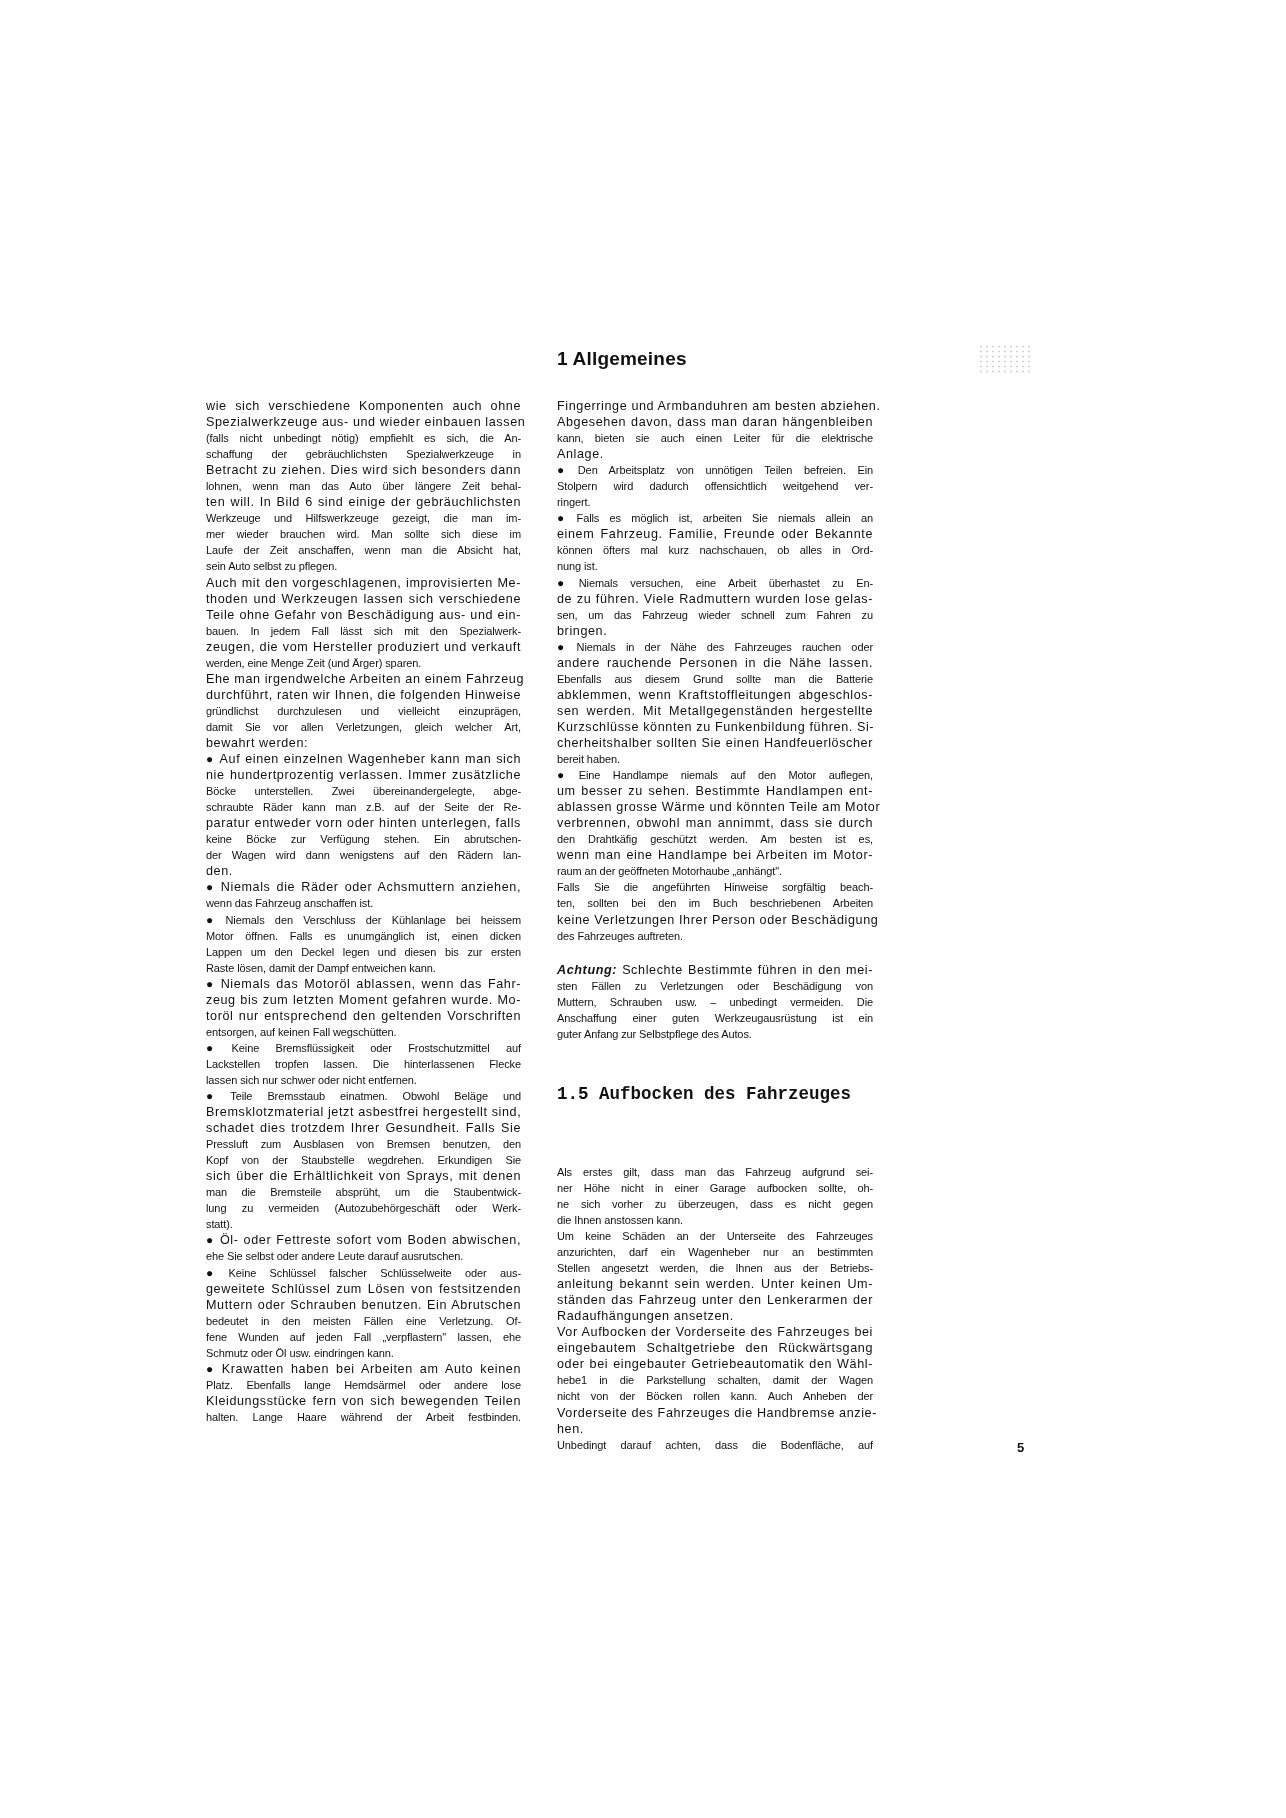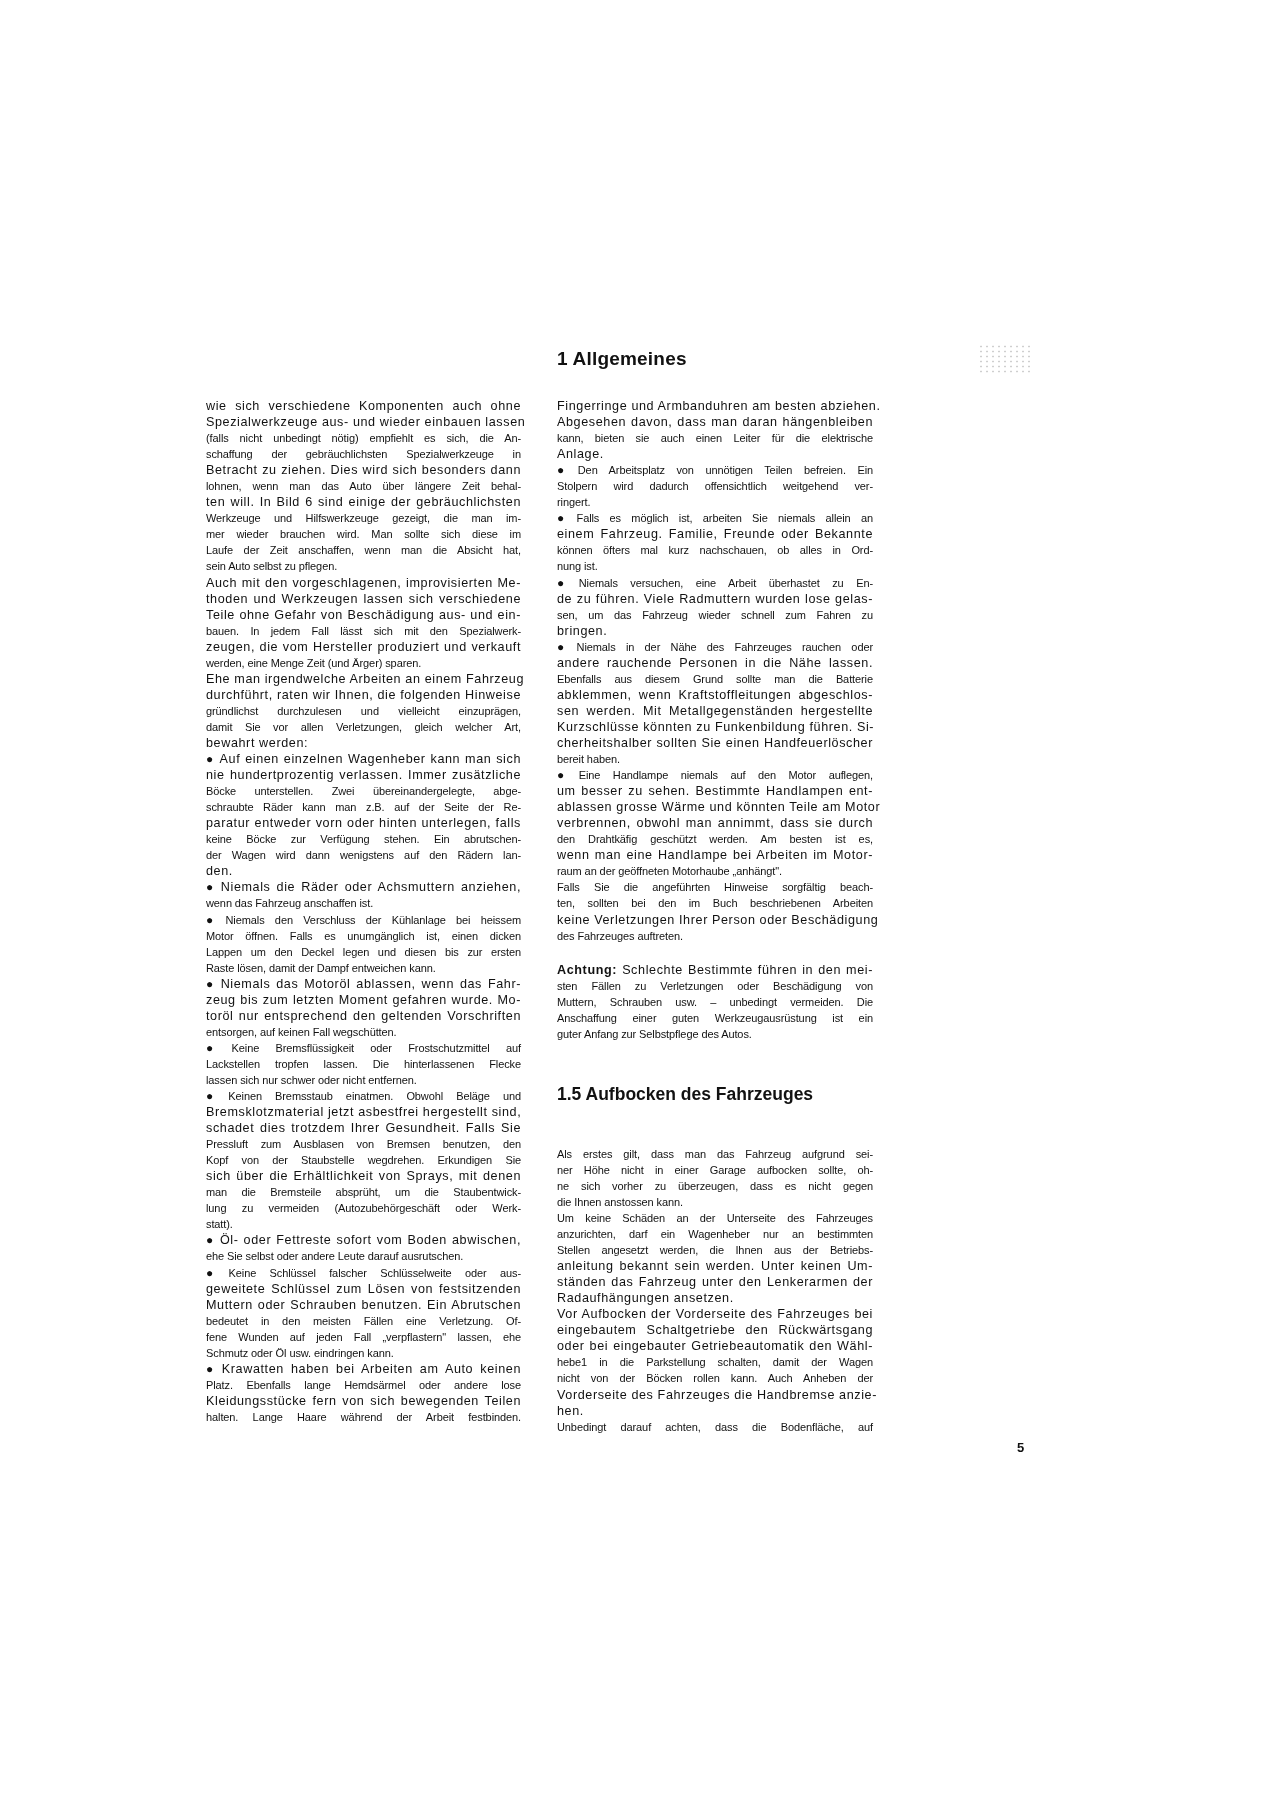--- a/index.html
+++ b/index.html
@@ -69,26 +69,28 @@
       letter-spacing: 0.6px;
       font-size: 12.6px;
     }
     .narrow {
       font-size: 11px;
       letter-spacing: -0.1px;
     }
     .spacer-lg { height: 18px; }
     .note-label {
       font-weight: bold;
+      font-style: italic;
     }
     .section-heading {
       font-weight: bold;
       font-size: 17.5px;
-      margin: 42px 0 42px 0;
+      margin: 42px 0 60px 0;
       line-height: 20px;
+      font-family: Liberation Mono, monospace;
     }
     .page-number {
       position: absolute;
       left: 1017px;
       top: 1440px;
       font-size: 13px;
       font-weight: bold;
     }
   </style>
 </head>
@@ -134,21 +136,21 @@
     <span class="line narrow"><span>Motor öffnen. Falls es unumgänglich ist, einen dicken</span></span>
     <span class="line narrow"><span>Lappen um den Deckel legen und diesen bis zur ersten</span></span>
     <span class="line narrow last"><span>Raste lösen, damit der Dampf entweichen kann.</span></span>
     <span class="line wide bullet"><span>Niemals das Motoröl ablassen, wenn das Fahr-</span></span>
     <span class="line wide"><span>zeug bis zum letzten Moment gefahren wurde. Mo-</span></span>
     <span class="line wide"><span>toröl nur entsprechend den geltenden Vorschriften</span></span>
     <span class="line narrow last"><span>entsorgen, auf keinen Fall wegschütten.</span></span>
     <span class="line narrow bullet"><span>Keine Bremsflüssigkeit oder Frostschutzmittel auf</span></span>
     <span class="line narrow"><span>Lackstellen tropfen lassen. Die hinterlassenen Flecke</span></span>
     <span class="line narrow last"><span>lassen sich nur schwer oder nicht entfernen.</span></span>
-    <span class="line narrow bullet"><span>Keinen Bremsstaub einatmen. Obwohl Beläge und</span></span>
+    <span class="line narrow bullet"><span>Teile Bremsstaub einatmen. Obwohl Beläge und</span></span>
     <span class="line wide"><span>Bremsklotzmaterial jetzt asbestfrei hergestellt sind,</span></span>
     <span class="line wide"><span>schadet dies trotzdem Ihrer Gesundheit. Falls Sie</span></span>
     <span class="line narrow"><span>Pressluft zum Ausblasen von Bremsen benutzen, den</span></span>
     <span class="line narrow"><span>Kopf von der Staubstelle wegdrehen. Erkundigen Sie</span></span>
     <span class="line wide"><span>sich über die Erhältlichkeit von Sprays, mit denen</span></span>
     <span class="line narrow"><span>man die Bremsteile absprüht, um die Staubentwick-</span></span>
     <span class="line narrow"><span>lung zu vermeiden (Autozubehörgeschäft oder Werk-</span></span>
     <span class="line narrow last"><span>statt).</span></span>
     <span class="line wide bullet"><span>Öl- oder Fettreste sofort vom Boden abwischen,</span></span>
     <span class="line narrow last"><span>ehe Sie selbst oder andere Leute darauf ausrutschen.</span></span>

